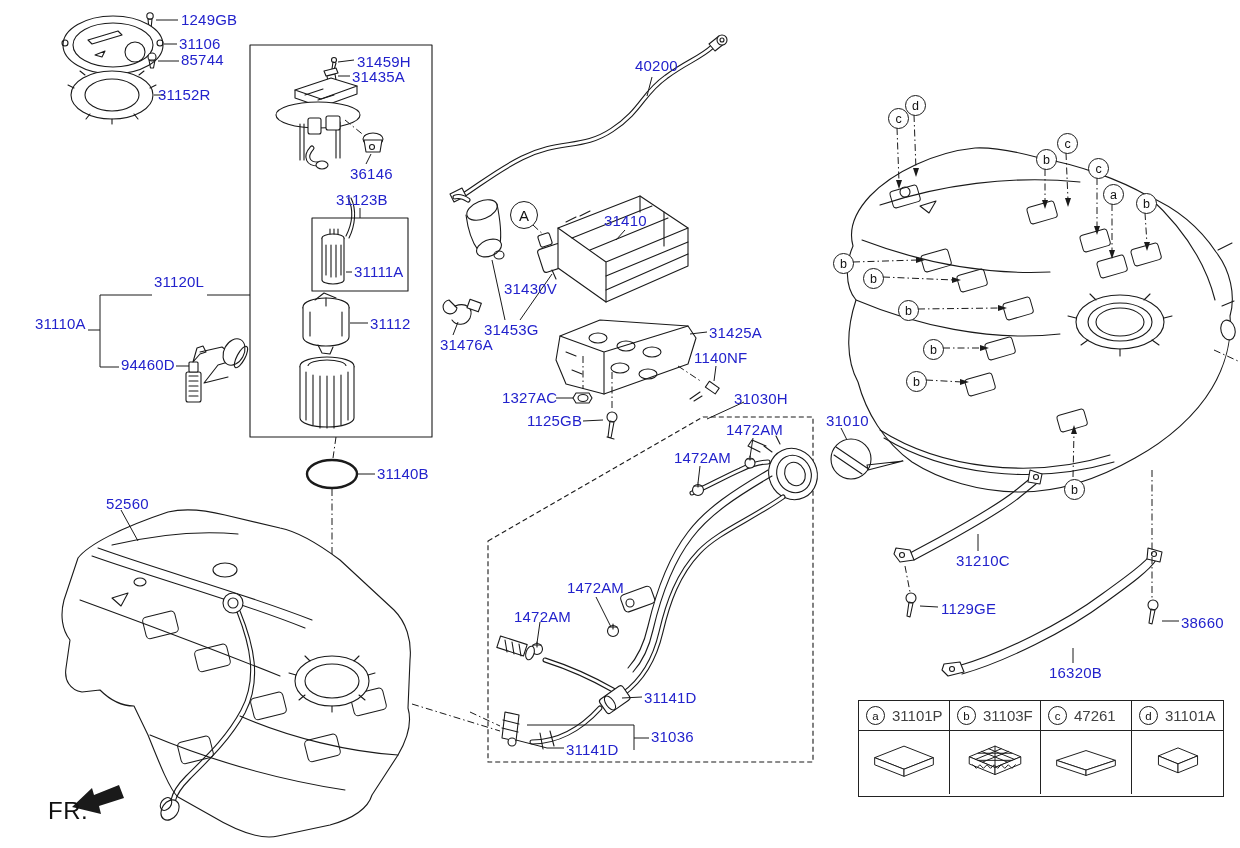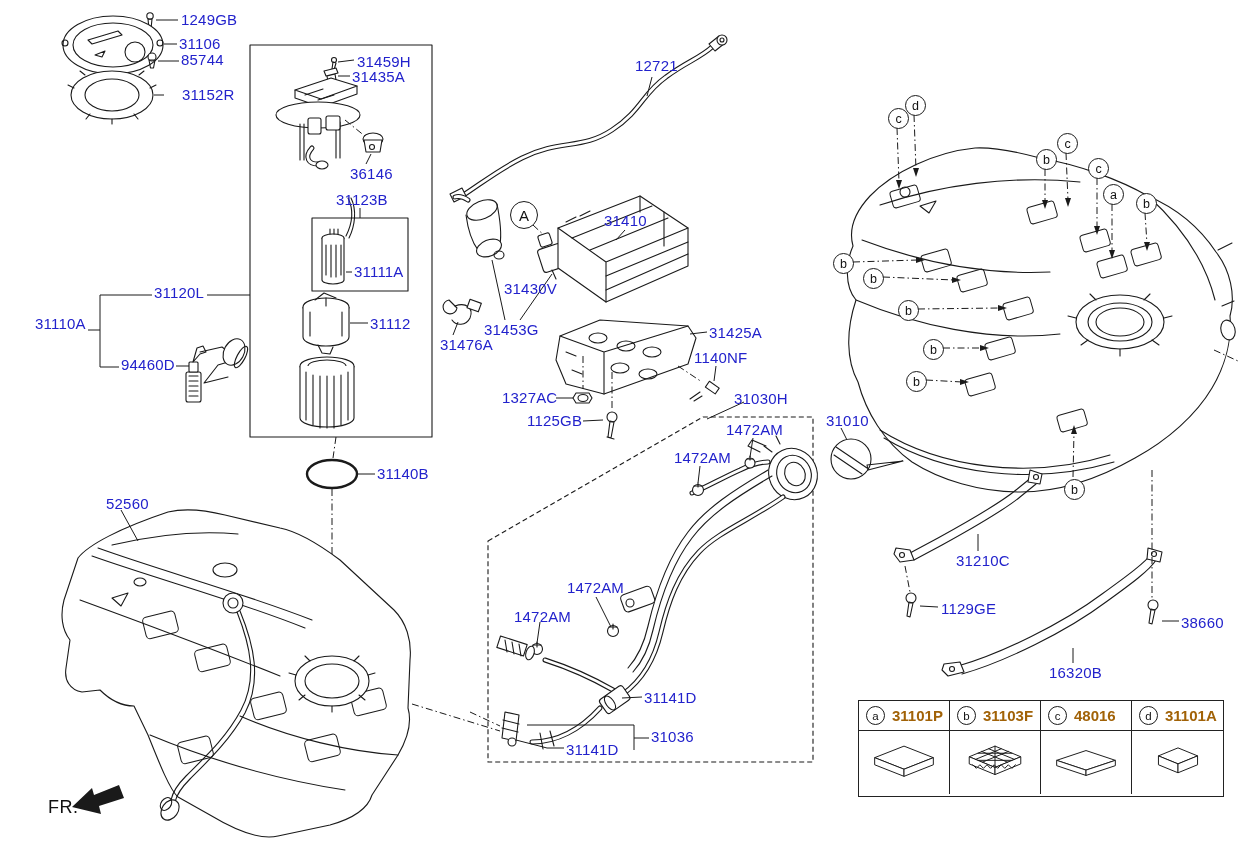--- a/index.html
+++ b/index.html
@@ -17,31 +17,31 @@
   .blk{fill:#1a1a1a;stroke:none;}
   .pad{fill:none;stroke:#1a1a1a;stroke-width:1;}
   .plabel{position:absolute;font-size:15px;line-height:1.05;color:#2222CC;
           white-space:nowrap;letter-spacing:.2px;text-align:right;}
   .co{position:absolute;width:19px;height:19px;border:1.4px solid #1a1a1a;border-radius:50%;
       background:#fff;display:flex;align-items:center;justify-content:center;
       font-size:12.5px;color:#111;}
   .coA{position:absolute;width:26px;height:26px;border:1.5px solid #1a1a1a;border-radius:50%;
       background:#fff;display:flex;align-items:center;justify-content:center;
       font-size:15px;color:#111;}
-  .fr{position:absolute;left:48px;top:797px;font-size:18px;color:#111;letter-spacing:.5px;}
+  .fr{position:absolute;left:48px;top:797px;font-size:24px;color:#111;letter-spacing:.5px;}
   .legend{position:absolute;left:858px;top:700px;width:364px;height:95px;
           border:1.4px solid #222;display:grid;grid-template-columns:repeat(4,1fr);
           grid-template-rows:30px 63px;background:#fff;}
   .lg-h{border-bottom:1px solid #222;display:flex;align-items:center;gap:7px;padding-left:7px;}
   .lg-b{display:flex;align-items:center;justify-content:center;}
   .lg-h,.lg-b{border-right:1px solid #222;}
   .lg-h:nth-child(4),.lg-b:nth-child(8){border-right:none;}
   .lg-circ{width:17px;height:17px;border:1.2px solid #1a1a1a;border-radius:50%;flex:0 0 17px;
       display:flex;align-items:center;justify-content:center;font-size:11.5px;color:#111;}
-  .lg-part{font-size:15px;color:#a16207;font-weight:bold;}
+  .lg-part{font-size:15px;color:#404040;}
 </style>
 </head>
 <body>
 
 <div class="stage">
 
 <svg class="art" width="1240" height="848" viewBox="0 0 1240 848">
 
   <g>
     <circle class="lnf" cx="150" cy="16" r="3.2"></circle>
@@ -387,33 +387,33 @@
     <path class="dd" d="M1152,470 L1152,598"></path>
     <circle class="lnf" cx="1153" cy="605" r="5"></circle>
     <path class="ln" d="M1151,609 l4,1 -3,14 -3,-1 z"></path>
     <line class="ld" x1="1162" y1="621" x2="1179" y2="621"></line>
   </g>
 </svg>
 
 <div class="plabel" style="left:181px;top:12px">1249GB</div>
 <div class="plabel" style="left:179px;top:36px">31106</div>
 <div class="plabel" style="left:181px;top:52px">85744</div>
-<div class="plabel" style="left:182px;top:87px">31152R</div>
+<div class="plabel" style="left:158px;top:87px">31152R</div>
 <div class="plabel" style="left:357px;top:54px">31459H</div>
 <div class="plabel" style="left:352px;top:69px">31435A</div>
 <div class="plabel" style="left:350px;top:166px">36146</div>
 <div class="plabel" style="left:336px;top:192px">31123B</div>
 <div class="plabel" style="left:354px;top:264px">31111A</div>
 <div class="plabel" style="left:370px;top:316px">31112</div>
-<div class="plabel" style="left:154px;top:285px">31120L</div>
+<div class="plabel" style="left:154px;top:274px">31120L</div>
 <div class="plabel" style="left:35px;top:316px">31110A</div>
 <div class="plabel" style="left:121px;top:357px">94460D</div>
 <div class="plabel" style="left:377px;top:466px">31140B</div>
 <div class="plabel" style="left:106px;top:496px">52560</div>
-<div class="plabel" style="left:635px;top:58px">12721</div>
+<div class="plabel" style="left:635px;top:58px">40200</div>
 <div class="plabel" style="left:604px;top:213px">31410</div>
 <div class="plabel" style="left:504px;top:281px">31430V</div>
 <div class="plabel" style="left:484px;top:322px">31453G</div>
 <div class="plabel" style="left:440px;top:337px">31476A</div>
 <div class="plabel" style="left:709px;top:325px">31425A</div>
 <div class="plabel" style="left:694px;top:350px">1140NF</div>
 <div class="plabel" style="left:502px;top:390px">1327AC</div>
 <div class="plabel" style="left:527px;top:413px">1125GB</div>
 <div class="plabel" style="left:734px;top:391px">31030H</div>
 <div class="plabel" style="left:826px;top:413px">31010</div>
@@ -451,21 +451,21 @@
   <div class="lg-h">
     <span class="lg-circ">a</span>
     <span class="lg-part">31101P</span>
   </div>
   <div class="lg-h">
     <span class="lg-circ">b</span>
     <span class="lg-part">31103F</span>
   </div>
   <div class="lg-h">
     <span class="lg-circ">c</span>
-    <span class="lg-part">48016</span>
+    <span class="lg-part">47261</span>
   </div>
   <div class="lg-h">
     <span class="lg-circ">d</span>
     <span class="lg-part">31101A</span>
   </div>
   <div class="lg-b">
     <svg width="80" height="52" viewBox="0 0 90 48">
       <polygon class="lnf" points="45,5 78,18 45,31 12,18"></polygon>
       <polygon class="lnf" points="12,18 12,26 45,39 45,31"></polygon>
       <polygon class="lnf" points="78,18 78,26 45,39 45,31"></polygon>

